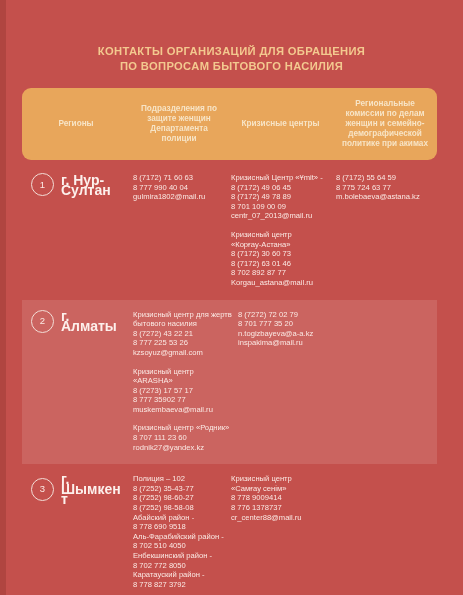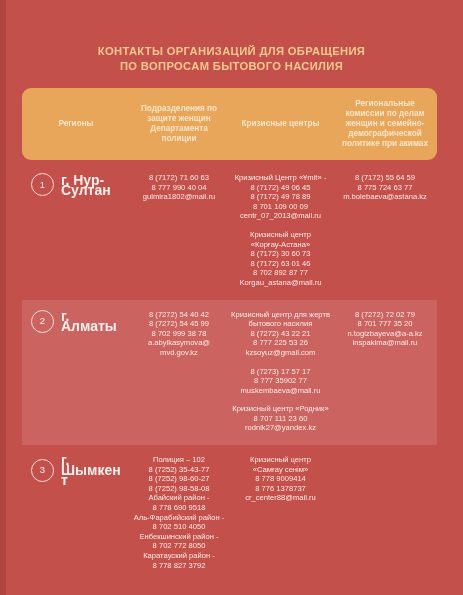--- a/index.html
+++ b/index.html
@@ -85,21 +85,20 @@
     box-sizing: border-box;
     background: #c4504c;
   }
   .tr.alt { background: #cb6460; }
   .tr.last { border-radius: 0 0 6px 6px; }
 
   .td {
     color: #fbe9e4;
     font-size: 7.6px;
     line-height: 9.6px;
-    text-align: center;
     padding: 0 3px;
     box-sizing: border-box;
     word-break: break-word;
   }
   .td.region {
     display: flex;
     align-items: center;
     gap: 7px;
     padding-left: 9px;
     text-align: left;
@@ -183,38 +182,30 @@
               <span class="line">8 775 724 63 77</span>
               <span class="line">m.bolebaeva@astana.kz</span>
             </div>
           </div>
         </div>
         <div class="tr alt">
           <div class="td col1 region">
             <div class="num-circle">2</div>
             <div class="region-name">г. Алматы</div>
           </div>
-          <div class="td col2">
-            <div class="block">
-              <span class="line">8 (7272) 54 40 42</span>
-              <span class="line">8 (7272) 54 45 99</span>
-              <span class="line">8 702 999 38 78</span>
-              <span class="line">a.abylkasymova@</span>
-              <span class="line">mvd.gov.kz</span>
-            </div>
-          </div>
           <div class="td col3">
             <div class="block">
               <span class="line">Кризисный центр для жертв</span>
               <span class="line">бытового насилия</span>
               <span class="line">8 (7272) 43 22 21</span>
               <span class="line">8 777 225 53 26</span>
               <span class="line">kzsoyuz@gmail.com</span>
             </div>
             <div class="block">
+              <span class="line">Кризисный центр «ARASHA»</span>
               <span class="line">8 (7273) 17 57 17</span>
               <span class="line">8 777 35902 77</span>
               <span class="line">muskembaeva@mail.ru</span>
             </div>
             <div class="block">
               <span class="line">Кризисный центр «Родник»</span>
               <span class="line">8 707 111 23 60</span>
               <span class="line">rodnik27@yandex.kz</span>
             </div>
           </div>

